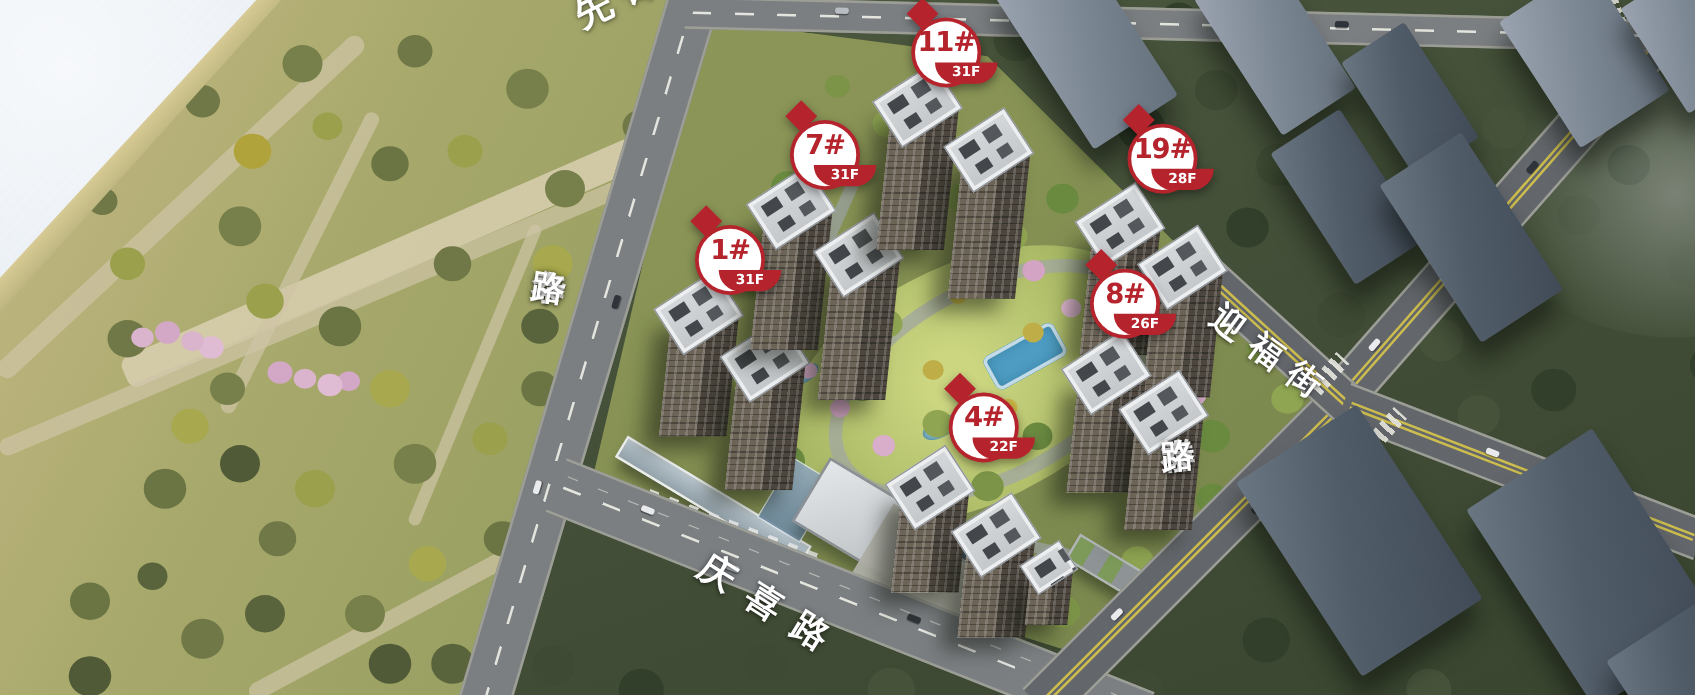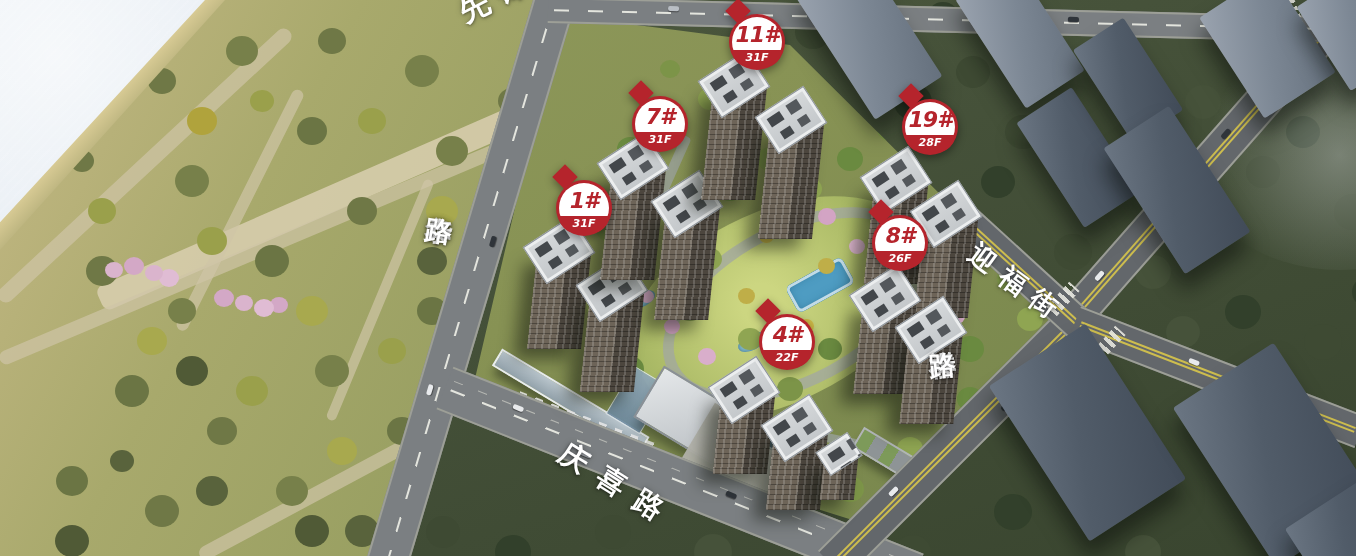--- a/index.html
+++ b/index.html
@@ -137,25 +137,25 @@
   .car.d{background:#2f343a}.car.s{background:#b9bec4}
   .cw{background:repeating-linear-gradient(90deg,#e7e7e0 0 4px,rgba(0,0,0,0) 4px 8px);opacity:.9;}
 
   
   .road-label{color:var(--label-white,#fff);font-weight:bold;white-space:nowrap;
     text-shadow:0 1px 3px rgba(0,0,0,.45), 0 0 6px rgba(0,0,0,.25);z-index:55;transform-origin:0 0;}
   .v-label{display:flex;flex-direction:column-reverse;gap:5px;transform-origin:50% 50%;}
   .v-label span{display:block;transform:rotate(27deg);line-height:1;}
 
   .pin{width:56px;z-index:60;filter:drop-shadow(0 3px 4px rgba(0,0,0,.4));text-align:center;}
-  .pin .head{position:relative;width:56px;height:56px;border-radius:50%;background:var(--pin-red,#b5242c);z-index:2;font-style:italic;}
+  .pin .head{position:relative;width:56px;height:56px;border-radius:50%;background:var(--pin-red,#b5242c);z-index:2;}
   .pin .num{left:3px;top:3px;width:50px;height:50px;border-radius:50%;background:#fff;
     display:flex;align-items:center;justify-content:center;padding-bottom:16px;
     color:var(--pin-red,#b5242c);font-weight:bold;font-size:22px;letter-spacing:-1px;}
-  .pin .floors{left:3px;top:36px;width:50px;height:17px;border-radius:0 0 25px 25px;
+  .pin .floors{left:19px;top:36px;width:50px;height:17px;border-radius:0 0 25px 25px;
     background:var(--pin-red,#b5242c);color:#fff;font-size:11px;font-weight:bold;line-height:16px;}
   .pin .tail{position:relative;width:18px;height:18px;background:var(--pin-red,#b5242c);
     margin:-12px auto 0;transform:rotate(45deg);z-index:1;}
 
   .pin-p0{left:556px;top:180px;} .pin-p1{left:632px;top:96px;} .pin-p2{left:729px;top:14px;}
   .pin-p3{left:902px;top:99px;} .pin-p4{left:872px;top:215px;} .pin-p5{left:759px;top:314px;}
 
   #lbl-xianfeng{left:452px;top:-4px;transform:rotate(-27deg);font-size:30px;letter-spacing:10px;}
   #lbl-huatai{left:430px;top:248px;font-size:27px;transform:rotate(-18deg);}
   #lbl-yingfu{left:982px;top:236px;transform:rotate(36deg);font-size:27px;letter-spacing:11px;}

